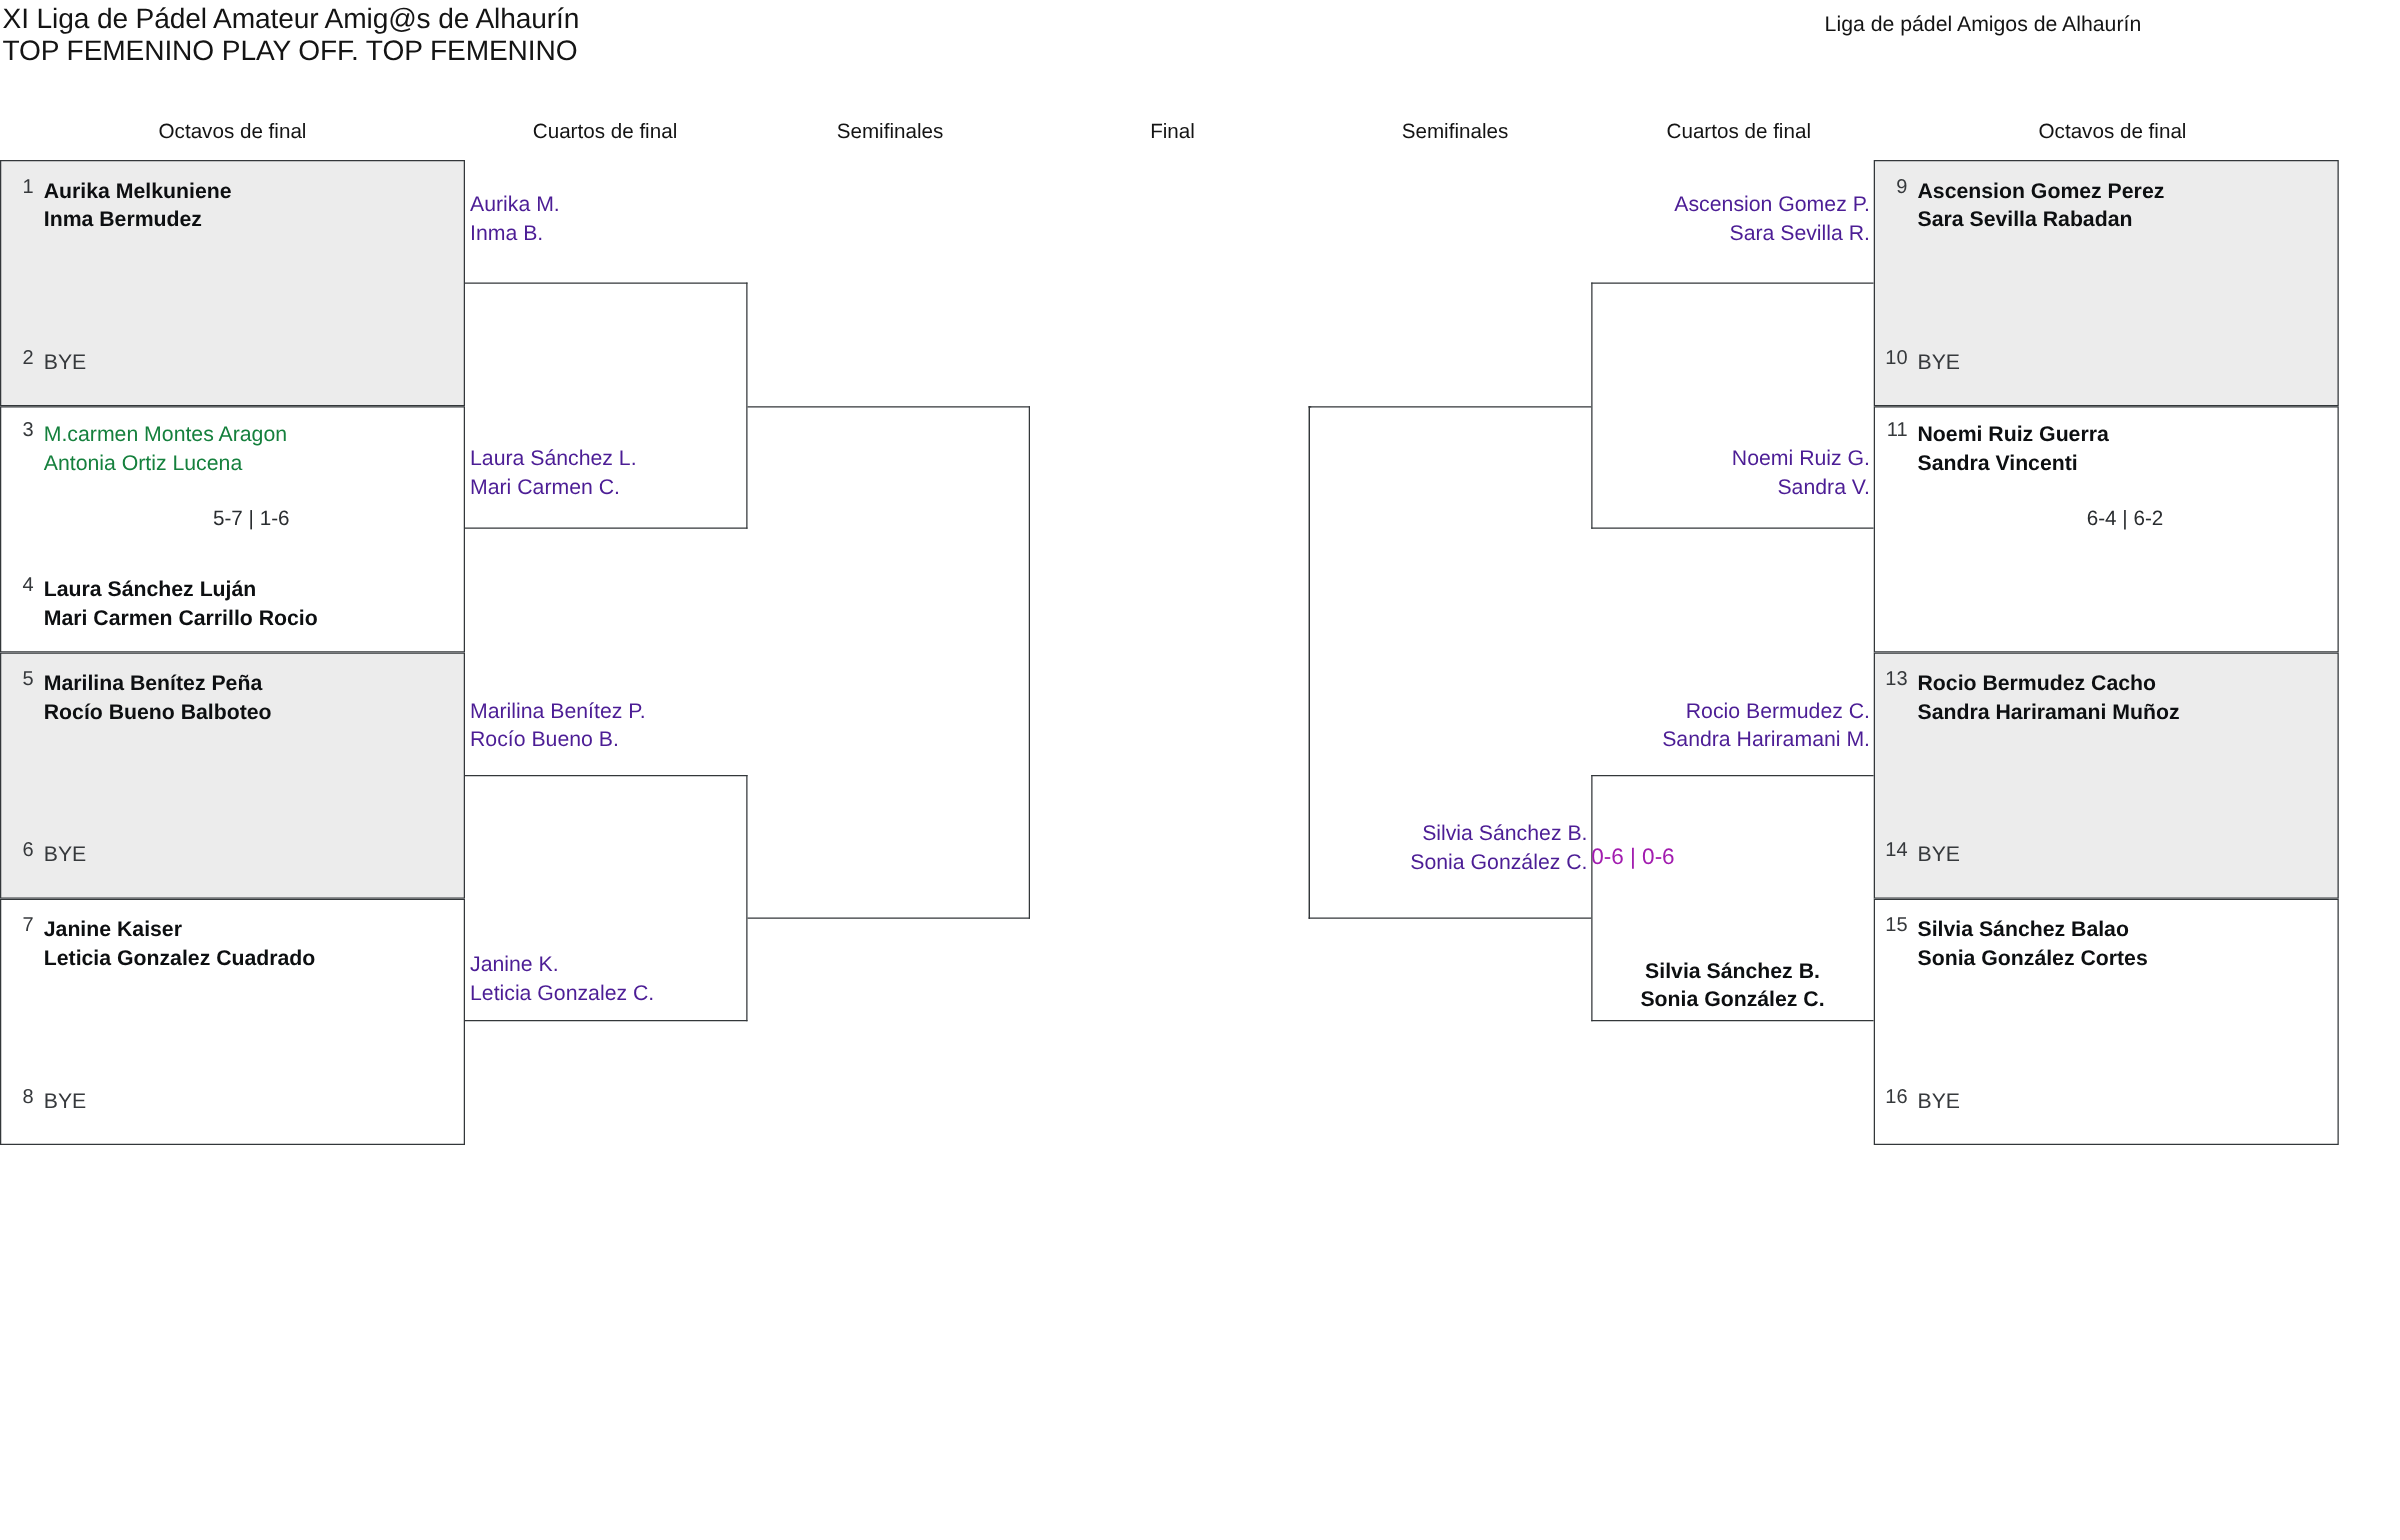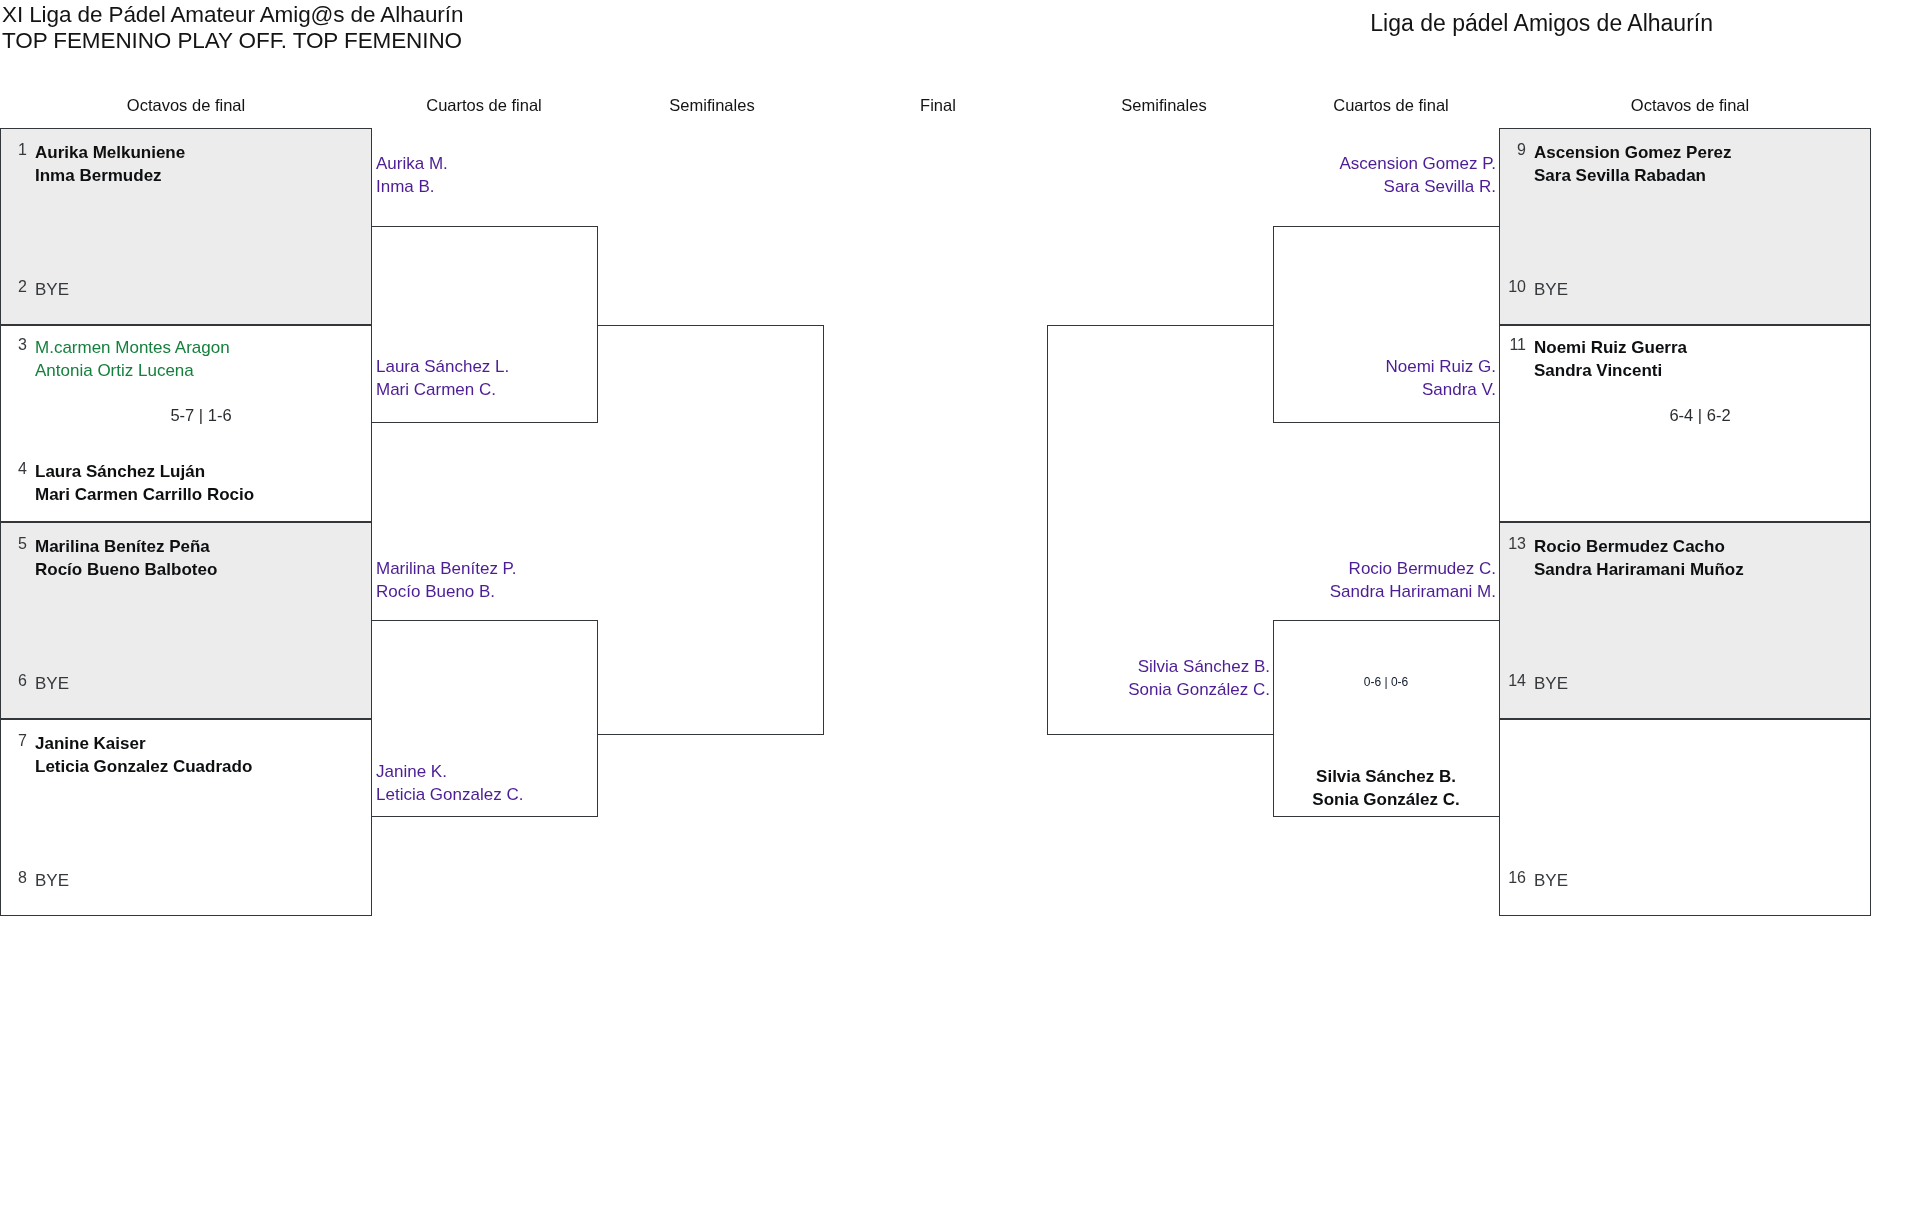--- a/index.html
+++ b/index.html
@@ -29,21 +29,21 @@
     font-size: 22.5px;
     line-height: 26px;
     font-weight: 400;
     color: #141414;
     white-space: nowrap;
     letter-spacing: -0.1px;
   }
   .league-label {
     position: absolute;
     right: 8px; top: 10px;
-    font-size: 23px;
+    font-size: 17px;
     color: #141414;
     white-space: nowrap;
   }
 
   
   .round-head {
     position: absolute;
     font-size: 16.5px;
     color: #141414;
     text-align: center;
@@ -126,24 +126,24 @@
     line-height: 23px;
     color: #4c1d95;
     white-space: nowrap;
   }
   .railtext.bold { font-weight: 700; color: #0d0f11; }
   .railtext.ralign { text-align: right; }
   .railtext .nm { display: block; }
 
   .railscore {
     position: absolute;
-    font-size: 12px;
-    color: #0f172a;
-    white-space: nowrap;
-    text-align: center;
+    font-size: 18px;
+    color: #a21caf;
+    white-space: nowrap;
+    text-align: left;
   }
 </style>
 </head>
 <body>
 
 <div class="header">
   <div class="title-block">
     <div class="title-line">XI Liga de Pádel Amateur Amig@s de Alhaurín</div>
     <div class="title-line">TOP FEMENINO PLAY OFF. TOP FEMENINO</div>
   </div>
@@ -317,20 +317,27 @@
     </div>
     <div class="slot bye" style="top:149px;">
       <span class="num">14</span>
       <span class="names">
         <span class="nm">BYE</span>
       </span>
     </div>
   </div>
 
   <div class="seedbox" style="left:1499px; top:719px; width:372px; height:197px;">
+    <div class="slot winner" style="top:12px;">
+      <span class="num">15</span>
+      <span class="names">
+        <span class="nm">Silvia Sánchez Balao</span>
+        <span class="nm">Sonia González Cortes</span>
+      </span>
+    </div>
     <div class="slot bye" style="top:149px;">
       <span class="num">16</span>
       <span class="names">
         <span class="nm">BYE</span>
       </span>
     </div>
   </div>
 
 </div>
 

